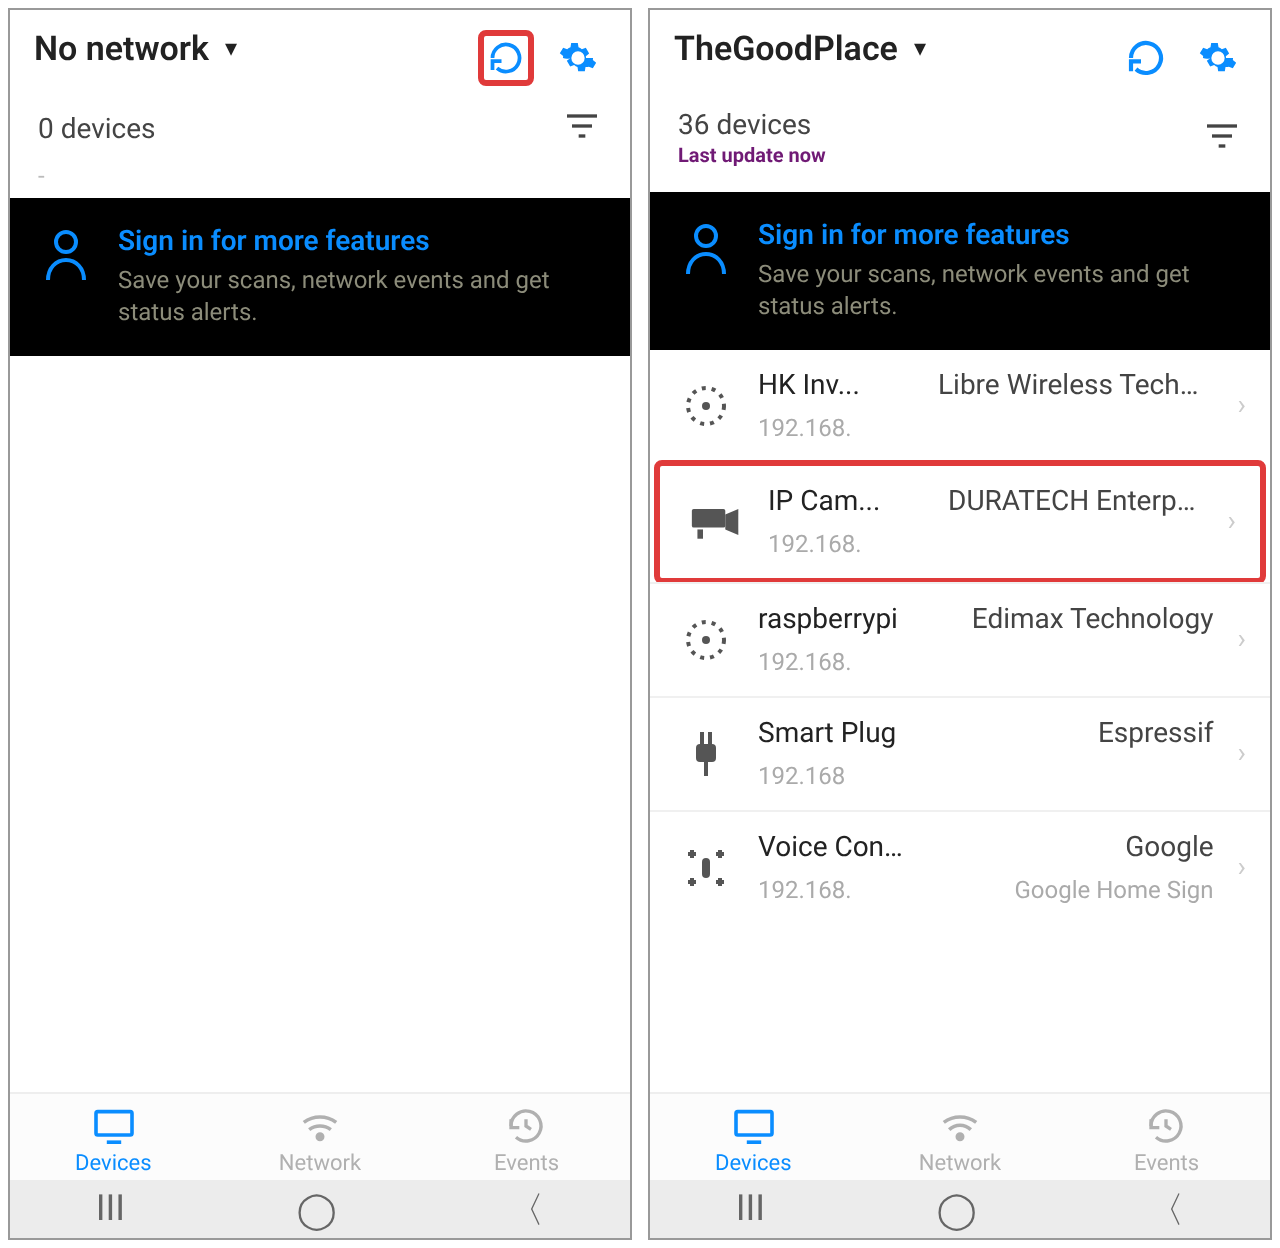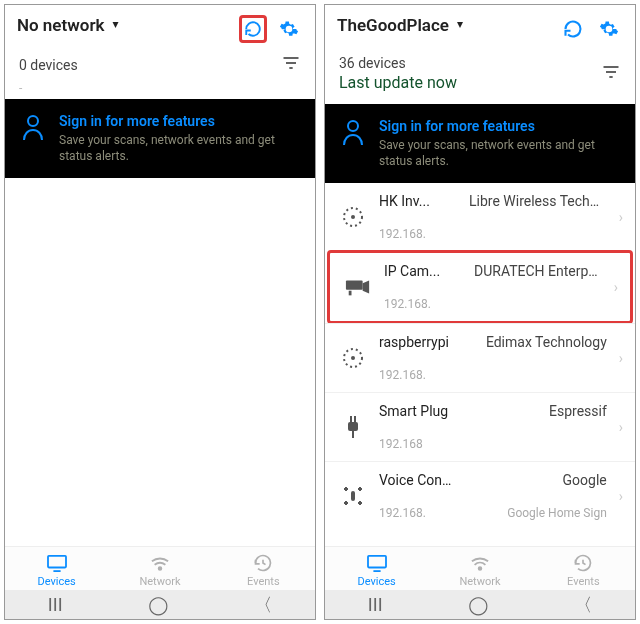--- a/index.html
+++ b/index.html
@@ -50,21 +50,21 @@
     border: 3px solid #e03a3a;
     border-radius: 4px;
     padding: 2px;
   }
   .sub-header {
     display: flex;
     align-items: center;
     padding: 4px 14px 8px 14px;
   }
   .dc { color: #444; font-size: 14px; }
-  .lu { color: #14532d; font-size: 16px; margin-top: 2px; }
+  .lu { color: #701a75; font-size: 10px; margin-top: 2px; font-weight: bold; }
   .filter { color: #444; }
   .signin-banner {
     background: #000000;
     display: flex;
     gap: 14px;
     padding: 14px 16px;
     margin-top: 4px;
   }
   .signin-icon { color: #0a8dff; flex-shrink: 0; }
   .signin-title { color: #0a8dff; font-weight: 600; font-size: 14px; }
@@ -91,21 +91,21 @@
     display: flex;
     gap: 28px;
     font-size: 14px;
   }
   .dev-name { color: #222; min-width: 62px; max-width: 74px; overflow: hidden; text-overflow: ellipsis; white-space: nowrap; }
   .dev-vendor { color: #444; flex: 1; text-align: right; overflow: hidden; text-overflow: ellipsis; white-space: nowrap; }
   .row .line2 {
     display: flex;
     gap: 4px;
     font-size: 12px;
-    margin-top: 18px;
+    margin-top: 6px;
   }
   .dev-ip { color: #aaa; }
   .dev-meta { color: #aaa; flex: 1; text-align: right; }
   .row .chevr { color: #ccc; font-size: 14px; flex-shrink: 0; }
   .row.row-highlight {
     border: 3px solid #e03a3a;
     border-radius: 4px;
     margin: -1px 2px;
   }
   .dash { color:#bbb; font-size:12px; padding-left:14px; margin-top:-2px; }

